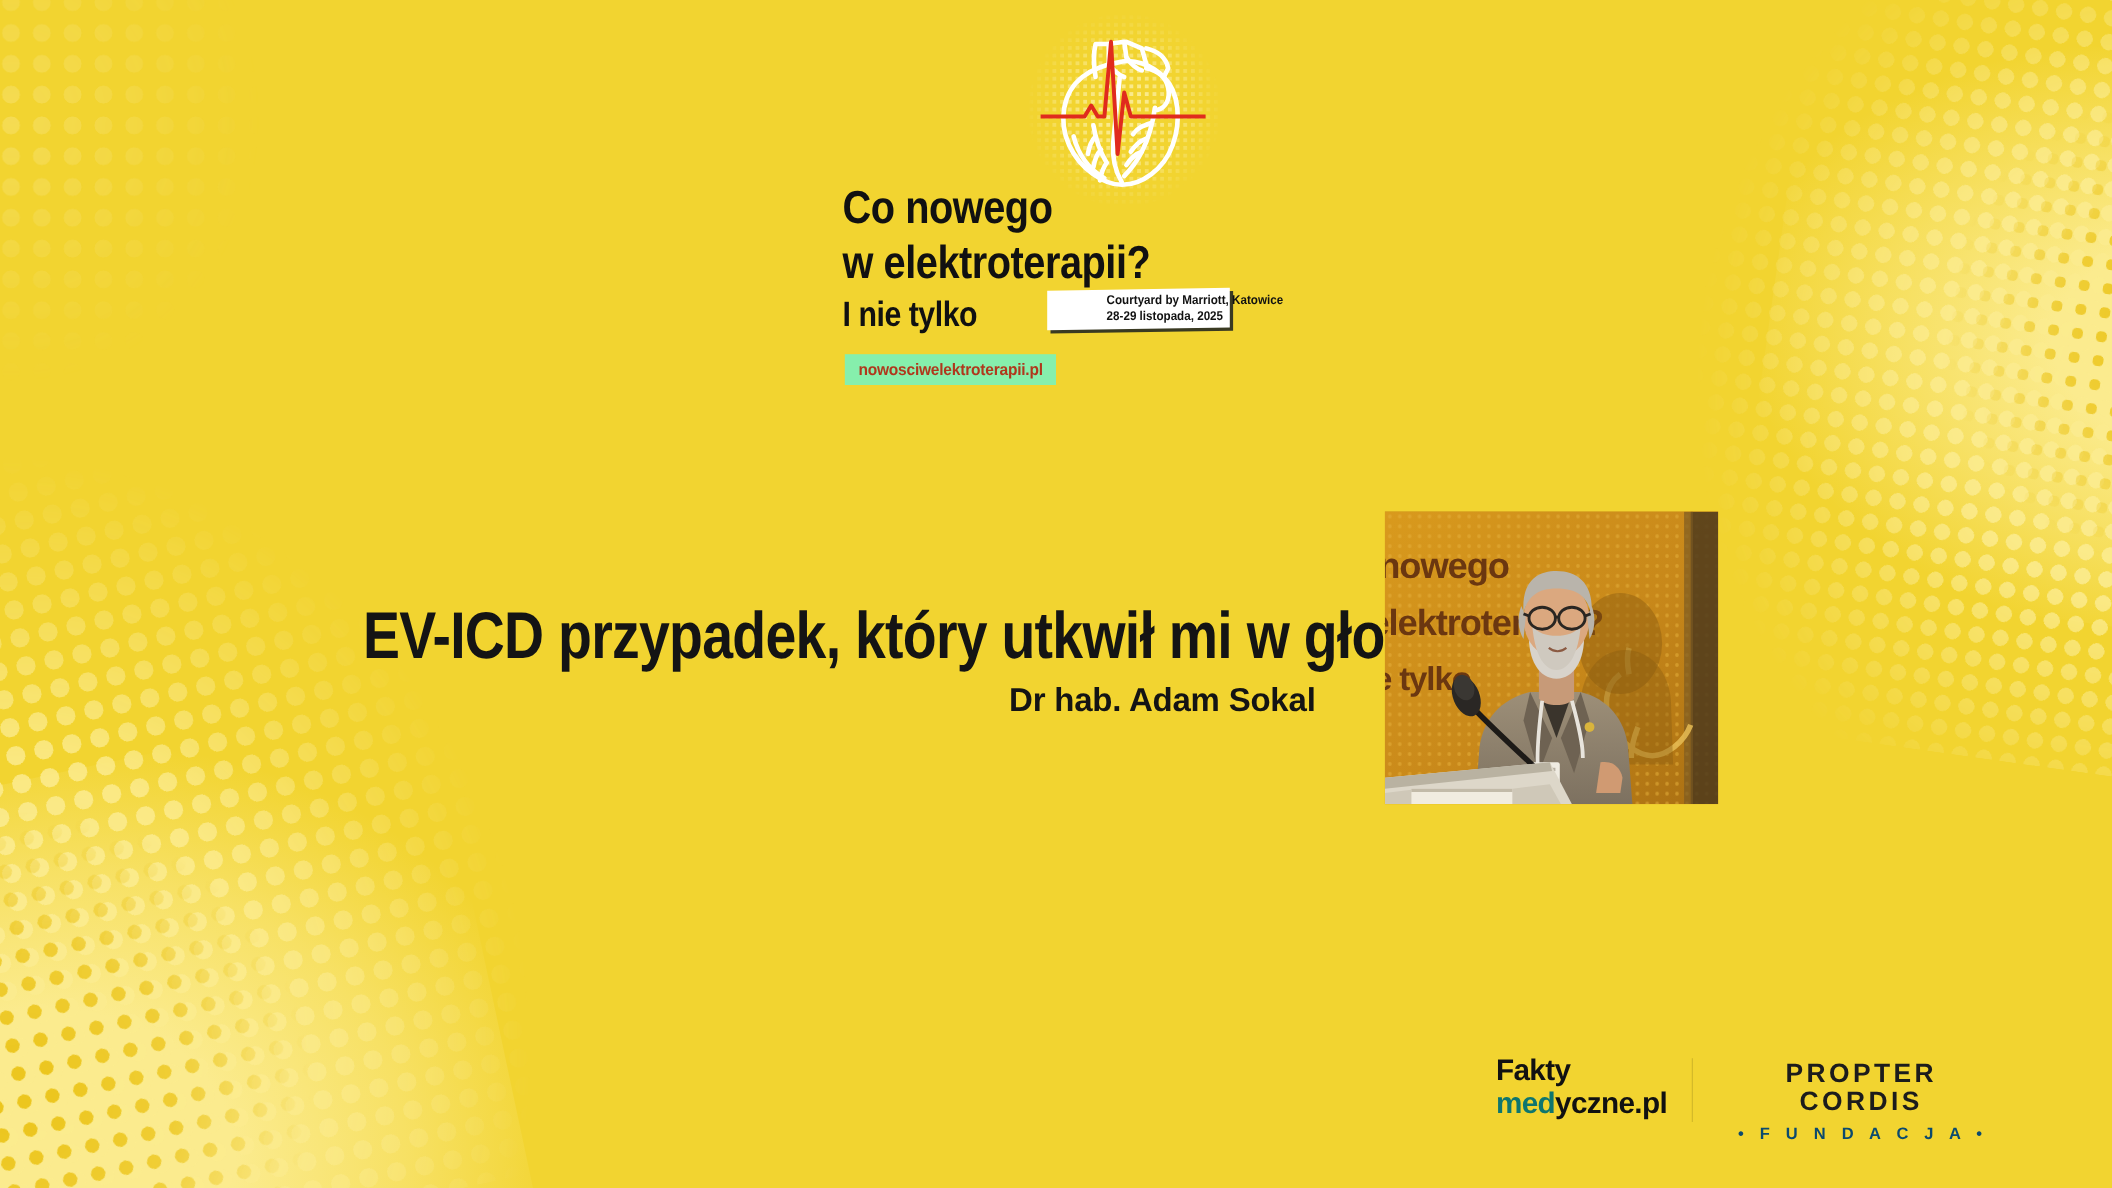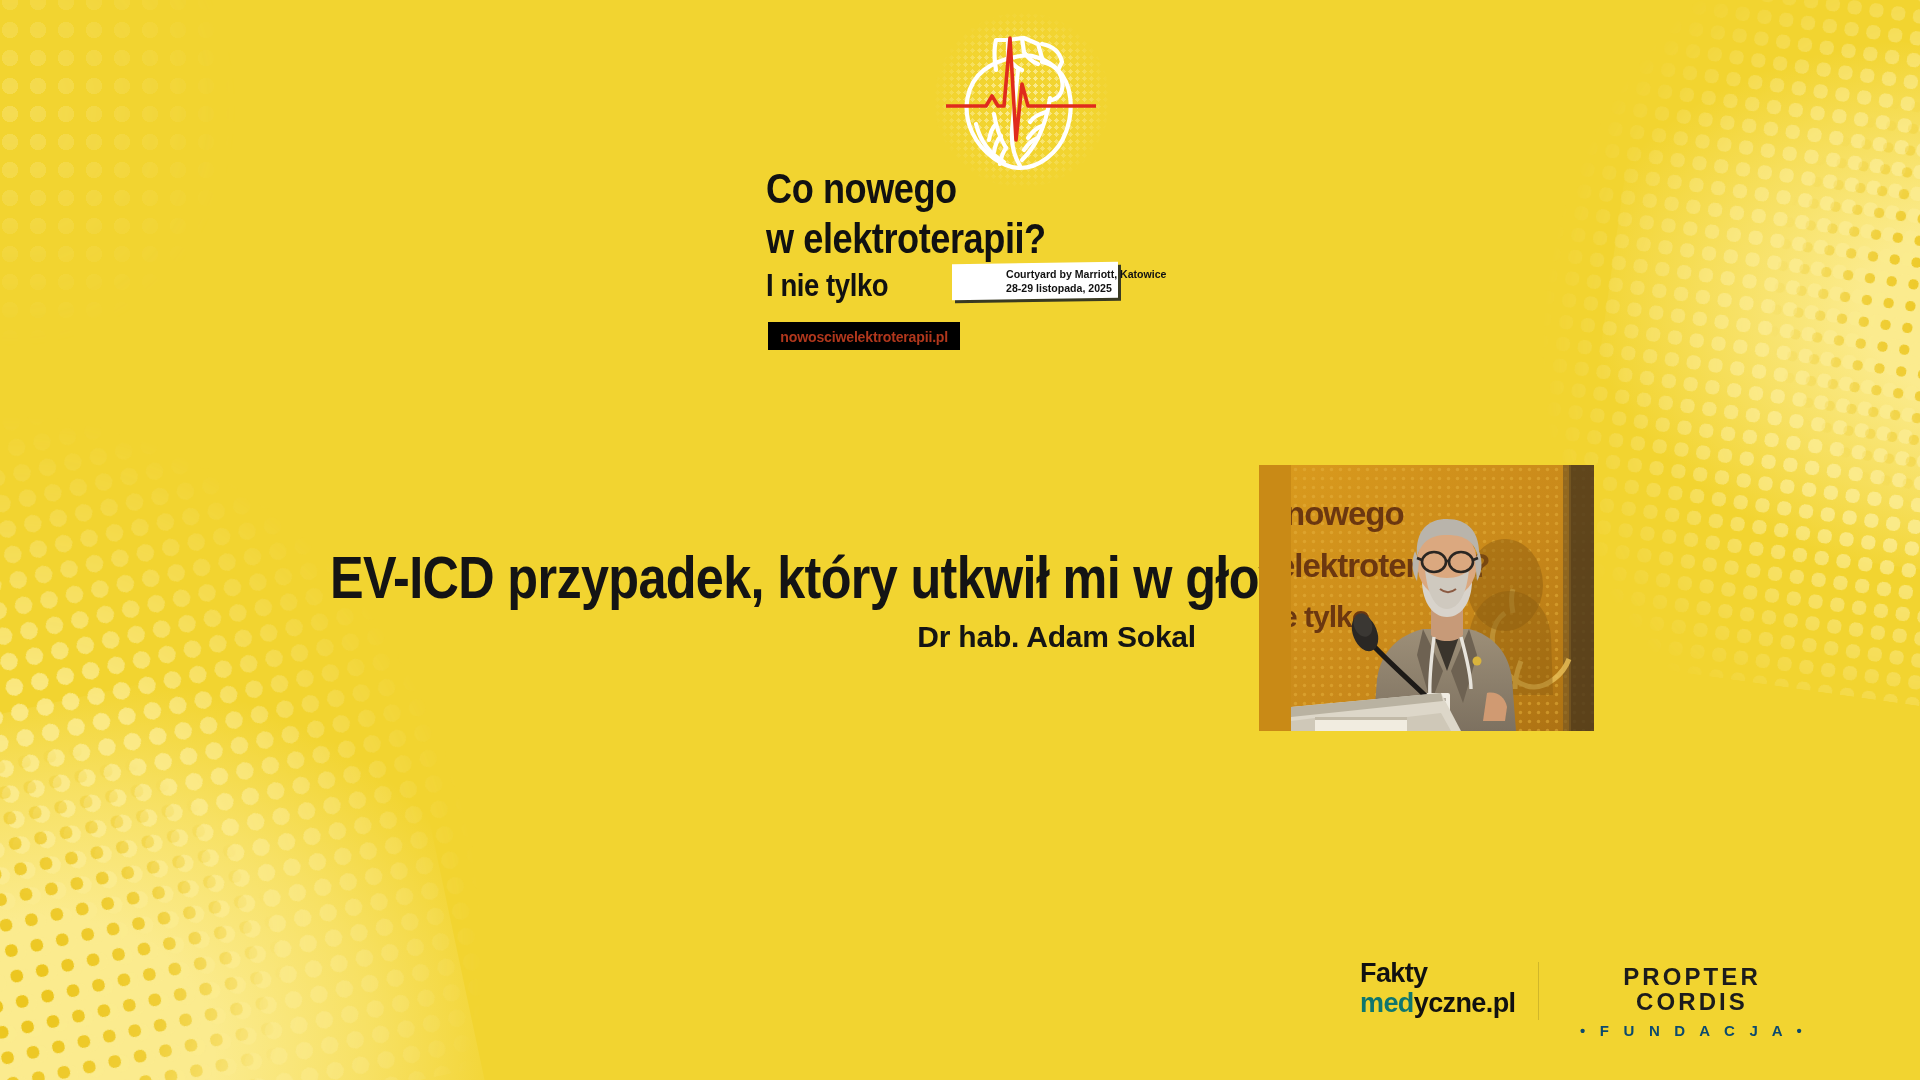--- a/index.html
+++ b/index.html
@@ -184,21 +184,21 @@
     transform-origin: left center;
   }
 
   
   #url-badge {
     position: absolute;
     left: 2px;
     top: 304px;
     width: 192px;
     height: 28px;
-    background: #000000;
+    background: #86efac;
     display: flex;
     align-items: center;
     justify-content: center;
   }
   #url-badge-text {
     font-family: "Liberation Sans Narrow", "Liberation Sans", sans-serif;
     font-weight: 700;
     font-size: 15px;
     color: #b0371c;
     letter-spacing: -0.2px;
@@ -235,21 +235,20 @@
 
   
   #speaker-photo {
     position: absolute;
     left: 1259px;
     top: 465px;
     width: 303px;
     height: 266px;
     overflow: hidden;
     background: #c98a16;
-    padding-left: 32px;
   }
   #speaker-photo svg { display: block; width: 303px; height: 266px; }
 
   
   #footer-logos {
     position: absolute;
     left: 1360px;
     top: 960px;
     width: 460px;
     height: 70px;

